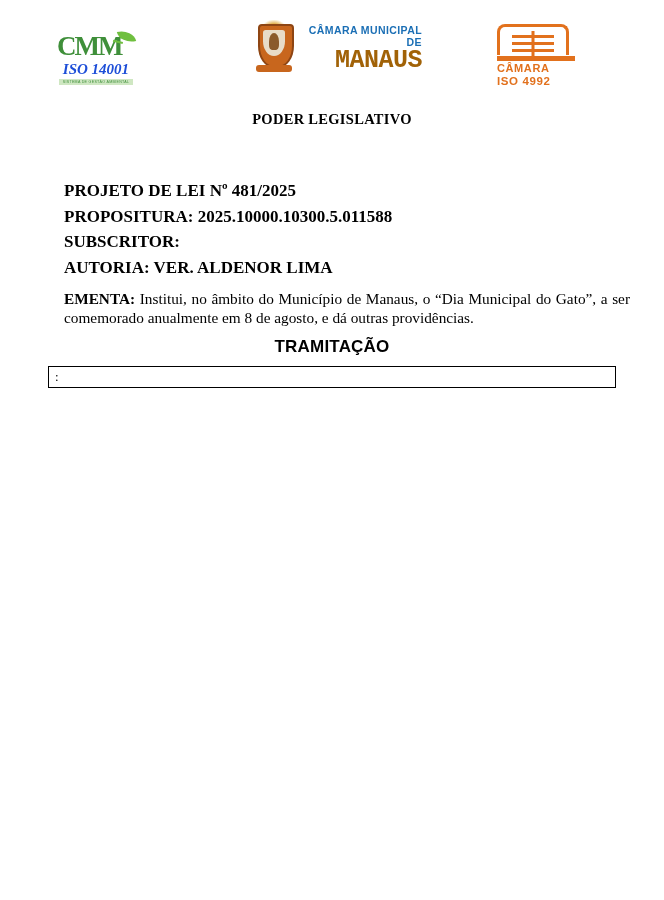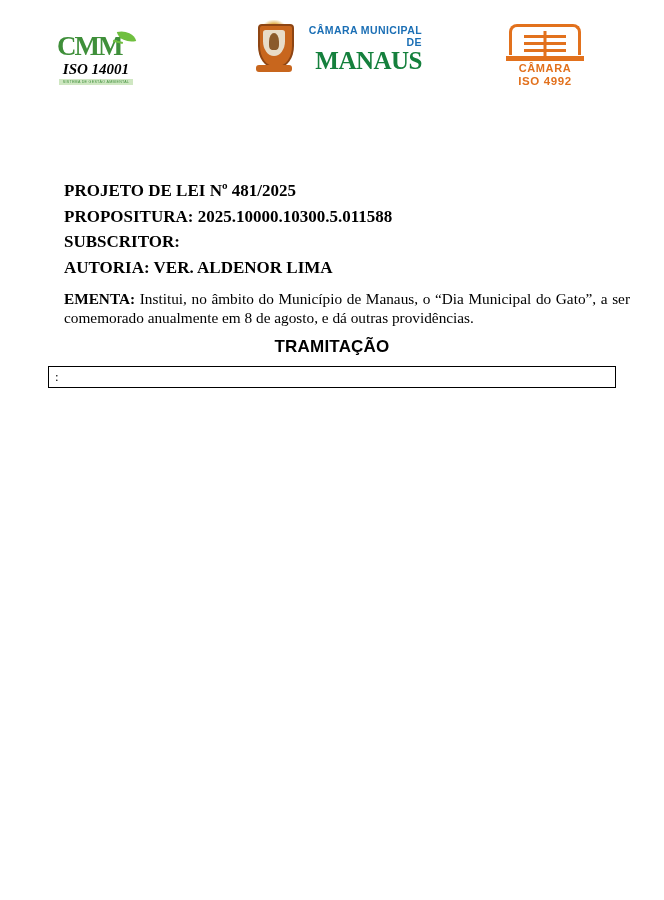--- a/index.html
+++ b/index.html
@@ -79,21 +79,21 @@
     width: 10px;
     height: 2px;
     background: #6fbf3f;
     transform: rotate(25deg);
   }
   .iso-text {
     font-family: "Liberation Serif", serif;
     font-style: italic;
     font-size: 15px;
     font-weight: 700;
-    color: #000000;
+    color: #1d4ed8;
     line-height: 15px;
     margin-top: -1px;
   }
   .iso-sub {
     font-family: "Liberation Sans", sans-serif;
     font-size: 3.6px;
     color: #3f8f3a;
     letter-spacing: .3px;
     background: #cfe7c2;
     width: 74px;
@@ -171,37 +171,37 @@
   }
   .camara-line {
     font-family: "Liberation Sans", sans-serif;
     font-size: 10.5px;
     font-weight: 700;
     color: #1b6fb5;
     letter-spacing: .4px;
     line-height: 12px;
   }
   .manaus-line {
-    font-family: Liberation Serif, serif;
+    font-family: Liberation Mono, monospace;
     font-size: 25px;
     font-weight: 700;
-    color: #15803d;
+    color: #a16207;
     letter-spacing: -0.5px;
     line-height: 26px;
   }
 
   
   .logo-iso9001 {
     left: 497px;
     top: 6px;
     width: 96px;
     height: 64px;
     flex-direction: column;
     justify-content: center;
-    align-items: center;
+    align-items: flex-start;
   }
   .book-icon {
     width: 72px;
     height: 34px;
     border: 3px solid #e2711d;
     border-bottom: none;
     border-radius: 8px 8px 0 0;
     position: relative;
     box-sizing: border-box;
   }
@@ -344,20 +344,21 @@
 
     <div class="logo logo-iso9001">
       <div class="book-icon"></div>
       <div class="book-base"></div>
       <div class="camara-orange">CÂMARA</div>
       <div class="iso9001-text">ISO 4992</div>
     </div>
 
   </div>
 
+  <div class="poder">PODER LEGISLATIVO</div>
 
   <div class="fields">
     <div class="field-line">PROJETO DE LEI Nº 481/2025</div>
     <div class="field-line">PROPOSITURA: 2025.10000.10300.5.011588</div>
     <div class="field-line">SUBSCRITOR:</div>
     <div class="field-line">AUTORIA: VER. ALDENOR LIMA</div>
     <div class="ementa">
       <b>EMENTA:</b><span> Institui, no âmbito do Município de Manaus, o “Dia Municipal do Gato”, a ser comemorado anualmente em 8 de agosto, e dá outras providências.</span>
     </div>
   </div>

